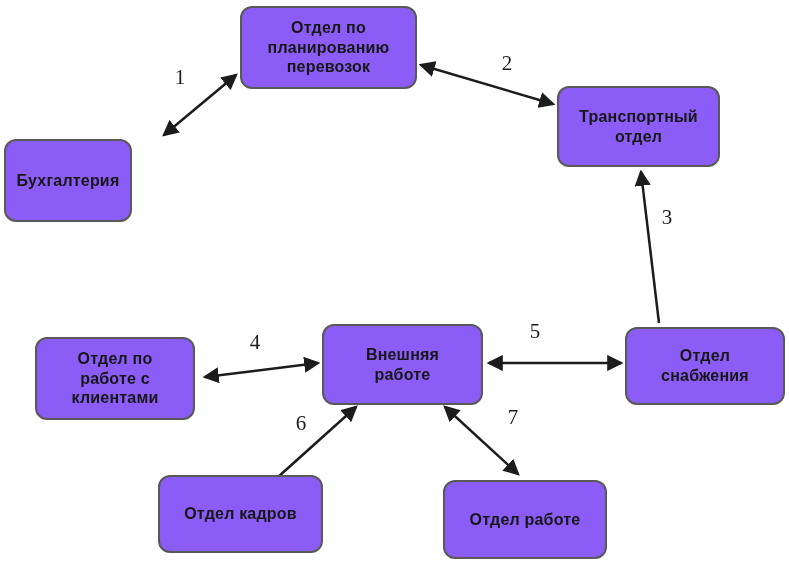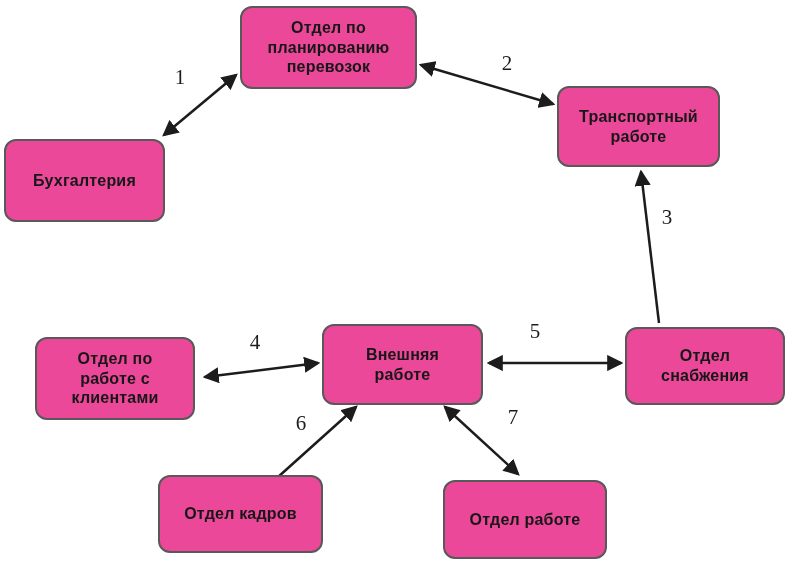--- a/index.html
+++ b/index.html
@@ -30,21 +30,21 @@
   .edge.both {
     marker-start: url(#arrowhead);
     marker-end: url(#arrowhead);
   }
   .edge.single {
     marker-end: url(#arrowhead);
   }
   .node {
     position: absolute;
     box-sizing: border-box;
-    background: #ec4899;
+    background: #8b5cf6;
     border: 2px solid #595959;
     border-radius: 12px;
     display: flex;
     align-items: center;
     justify-content: center;
     text-align: center;
   }
   .node-label {
     white-space: pre-line;
     font-size: 16px;
@@ -81,27 +81,27 @@
     <line class="edge both" x1="356" y1="407" x2="258" y2="495"></line>
     <line class="edge both" x1="445" y1="407" x2="518" y2="474"></line>
   </svg>
 
   <div class="node" style="left:240px; top:6px; width:177px; height:83px">
     <span class="node-label">Отдел по
 планированию
 перевозок</span>
   </div>
 
-  <div class="node" style="left:4px; top:139px; width:161px; height:83px">
+  <div class="node" style="left:4px; top:139px; width:128px; height:83px">
     <span class="node-label">Бухгалтерия</span>
   </div>
 
   <div class="node" style="left:557px; top:86px; width:163px; height:81px">
     <span class="node-label">Транспортный
-работе</span>
+отдел</span>
   </div>
 
   <div class="node" style="left:35px; top:337px; width:160px; height:83px">
     <span class="node-label">Отдел по
 работе с
 клиентами</span>
   </div>
 
   <div class="node" style="left:322px; top:324px; width:161px; height:81px">
     <span class="node-label">Внешняя

